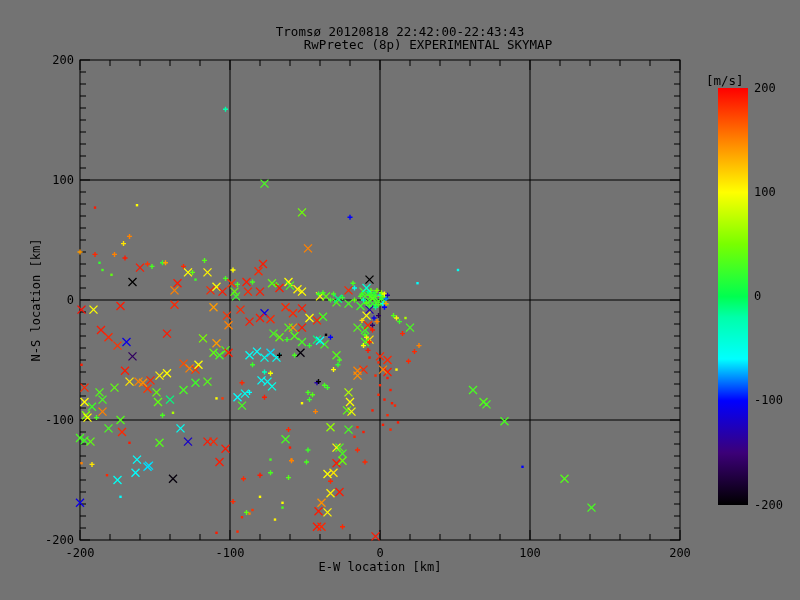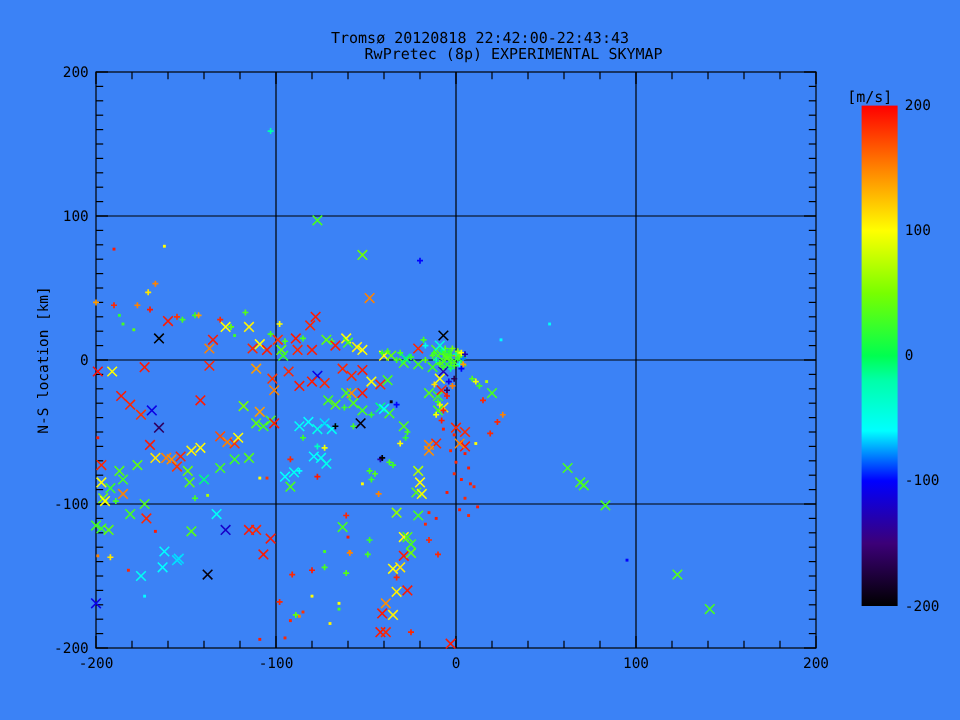--- a/index.html
+++ b/index.html
@@ -1,16 +1,16 @@
 <!DOCTYPE html>
 <html><head>
 <meta charset="utf-8">
 <style>
   html,body{margin:0;padding:0;background:#fff;}
-  #stage{position:relative;width:800px;height:600px;background:#3b82f6;overflow:hidden;
+  #stage{position:relative;width:800px;height:600px;background:#737373;overflow:hidden;
          font-family:"DejaVu Sans Mono",monospace;color:#000;}
   .title-line{position:absolute;left:0;width:800px;text-align:center;font-size:12.5px;line-height:13px;white-space:pre;}
   #title1{top:25px;}
   #title2{top:38px;padding-left:28px;}
   #plot-svg{position:absolute;left:0;top:0;}
   #xlabel{position:absolute;left:80px;top:560px;width:600px;text-align:center;font-size:12px;}
   #ylabel{position:absolute;left:36px;top:300px;transform:translate(-50%,-50%) rotate(-90deg);font-size:12px;white-space:nowrap;}
   #colorbar{position:absolute;left:718px;top:88px;width:30px;height:417px;}
   #cb-label{position:absolute;left:706px;top:73px;width:54px;font-size:12.5px;}
   .cb-tick-label{position:absolute;left:754px;width:44px;font-size:12px;line-height:15px;}
@@ -510,20 +510,21 @@
       <path d="M305.5,450L310.5,450M308,447.5L308,452.5" stroke="rgb(60,255,40)" stroke-width="1.4" fill="none"></path>
       <path d="M286,429.6L291,429.6M288.5,427.1L288.5,432.1" stroke="rgb(255,39,0)" stroke-width="1.4" fill="none"></path>
       <path d="M281.5,435.20000000000005L289.5,443.20000000000005M281.5,443.20000000000005L289.5,435.20000000000005" stroke="rgb(72,255,32)" stroke-width="1.3" fill="none"></path>
       <path d="M376,352.40000000000003L384,360.40000000000003M376,360.40000000000003L384,352.40000000000003" stroke="rgb(255,39,0)" stroke-width="1.3" fill="none"></path>
       <path d="M383.5,356L391.5,364M383.5,364L391.5,356" stroke="rgb(255,39,0)" stroke-width="1.3" fill="none"></path>
       <path d="M383.5,368L391.5,376M383.5,376L391.5,368" stroke="rgb(255,26,0)" stroke-width="1.3" fill="none"></path>
       <path d="M379,365.6L387,373.6M379,373.6L387,365.6" stroke="rgb(255,130,0)" stroke-width="1.3" fill="none"></path>
       <rect x="390.8" y="402" width="2.4" height="2.4" fill="rgb(255,26,0)"></rect>
     </svg>
 
+  <div id="xlabel">E-W location [km]</div>
   <div id="ylabel">N-S location [km]</div>
 
   <div id="colorbar" style="background: linear-gradient(rgb(255, 0, 0) 0%, rgb(255, 130, 0) 12.5%, rgb(255, 255, 0) 25%, rgb(120, 255, 0) 37.5%, rgb(0, 255, 80) 50%, rgb(0, 255, 170) 55%, rgb(0, 255, 255) 65%, rgb(0, 0, 255) 75%, rgb(60, 0, 120) 87.5%, rgb(0, 0, 0) 100%);"></div>
   <div id="cb-label">[m/s]</div>
   <div id="cb-labels">
       <div class="cb-tick-label" style="top: 80.5px;">200</div>
       <div class="cb-tick-label" style="top: 184.75px;">100</div>
       <div class="cb-tick-label" style="top: 289px;">0</div>
       <div class="cb-tick-label" style="top: 393.25px;">-100</div>
       <div class="cb-tick-label" style="top: 497.5px;">-200</div>

